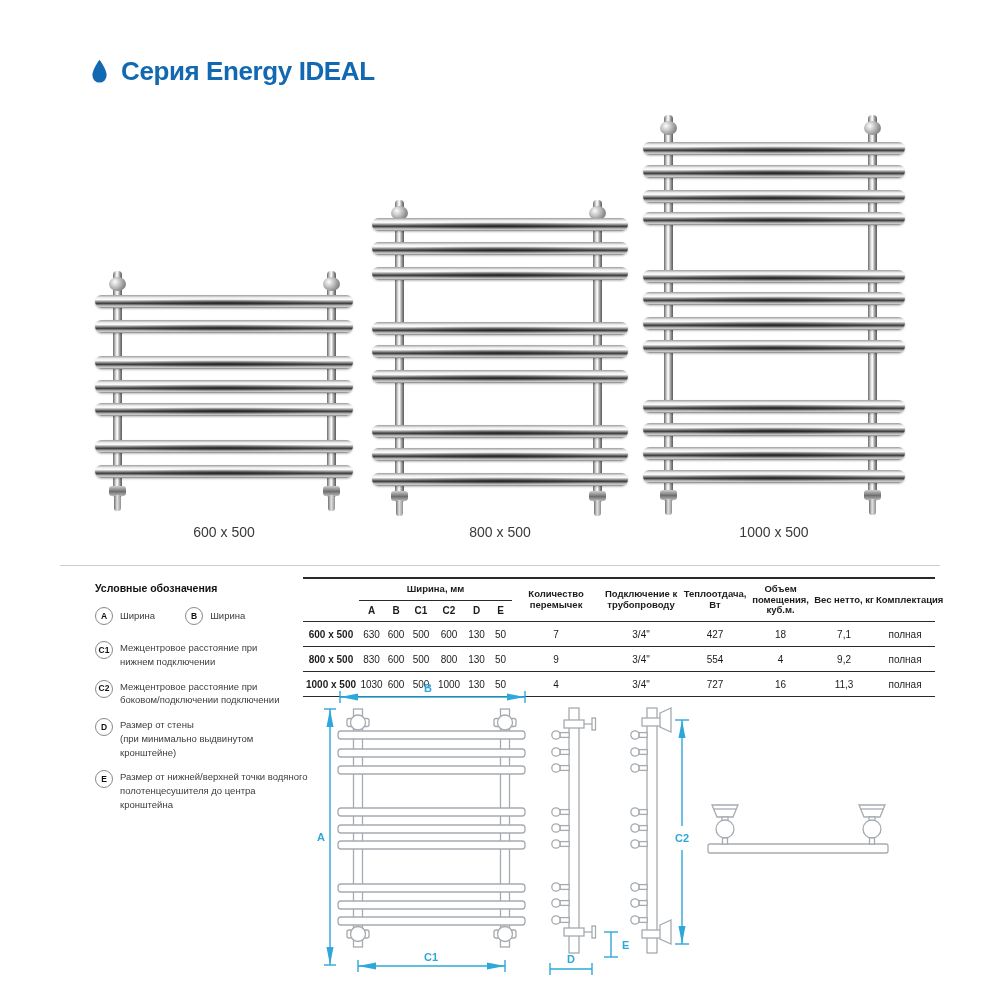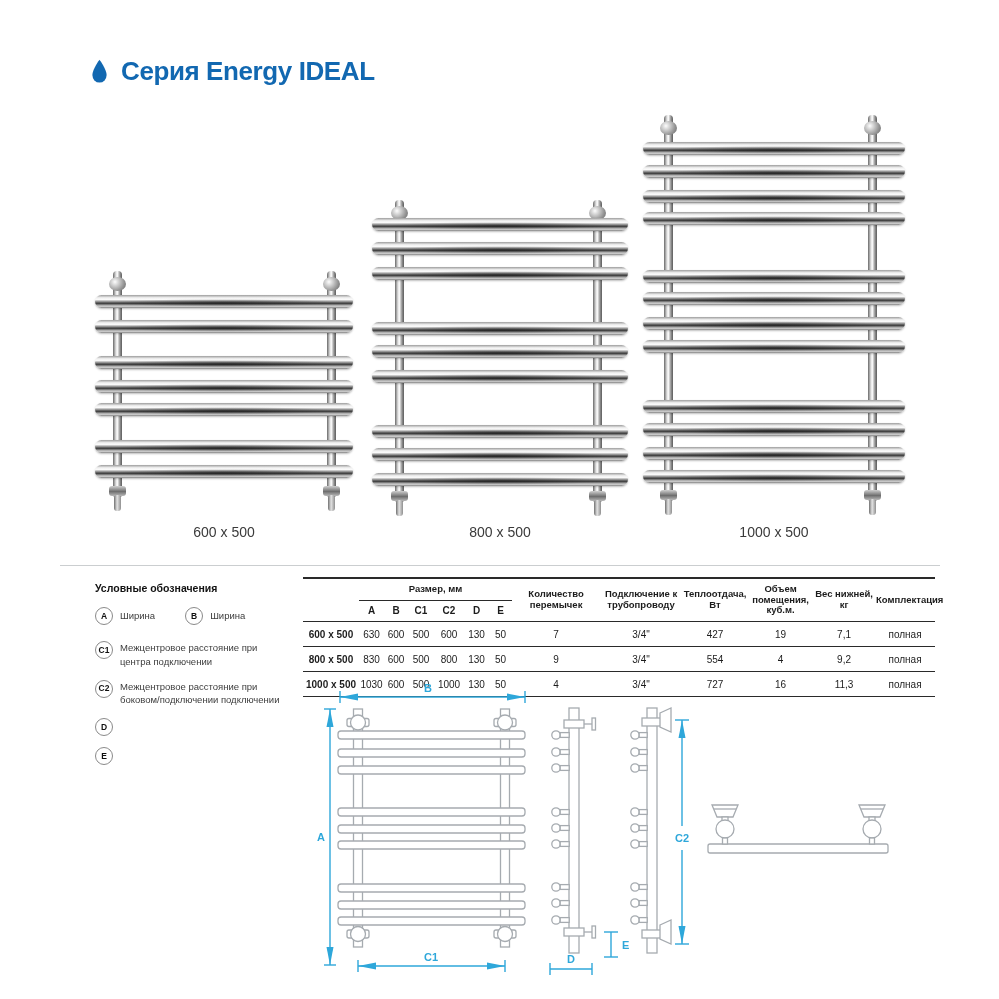--- a/index.html
+++ b/index.html
@@ -152,31 +152,33 @@
         <span class="badge">A</span>
         <span>Ширина</span>
       </div>
       <div class="legend-item inline">
         <span class="badge">B</span>
         <span>Ширина</span>
       </div>
     </div>
     <div class="legend-item">
       <span class="badge">C1</span>
-      <span><span>Межцентровое расстояние при</span><br><span>центра подключении</span></span>
+      <span><span>Межцентровое расстояние при</span><br><span>нижнем подключении</span></span>
     </div>
     <div class="legend-item">
       <span class="badge">C2</span>
       <span><span>Межцентровое расстояние при</span><br><span>боковом/подключении подключении</span></span>
     </div>
     <div class="legend-item">
       <span class="badge">D</span>
+      <span><span>Размер от стены</span><br><span>(при минимально выдвинутом кронштейне)</span></span>
     </div>
     <div class="legend-item">
       <span class="badge">E</span>
+      <span><span>Размер от нижней/верхней точки водяного</span><br><span>полотенцесушителя до центра кронштейна</span></span>
     </div>
   </div>
 
   <table class="spec-table">
     <colgroup>
       <col style="width:56px">
         <col style="width:25px">
         <col style="width:24px">
         <col style="width:26px">
       <col style="width:30px">
@@ -185,26 +187,26 @@
         <col style="width:88px">
       <col style="width:82px">
         <col style="width:66px">
         <col style="width:65px">
         <col style="width:62px">
         <col style="width:60px">
     </colgroup>
     <thead>
       <tr>
         <th rowspan="2" class="hdr-bottom"></th>
-        <th colspan="6" class="size-group">Размер, мм</th>
+        <th colspan="6" class="size-group">Ширина, мм</th>
         <th rowspan="2" class="hdr-bottom">Количество перемычек</th>
         <th rowspan="2" class="hdr-bottom">Подключение к трубопроводу</th>
         <th rowspan="2" class="hdr-bottom">Теплоотдача, Вт</th>
         <th rowspan="2" class="hdr-bottom">Объем помещения, куб.м.</th>
-        <th rowspan="2" class="hdr-bottom">Вес нижней, кг</th>
+        <th rowspan="2" class="hdr-bottom">Вес нетто, кг</th>
         <th rowspan="2" class="hdr-bottom">Комплектация</th>
       </tr>
       <tr class="size-letters">
         <th class="hdr-bottom">A</th>
         <th class="hdr-bottom">B</th>
         <th class="hdr-bottom">C1</th>
         <th class="hdr-bottom">C2</th>
         <th class="hdr-bottom">D</th>
         <th class="hdr-bottom">E</th>
       </tr>
@@ -214,21 +216,21 @@
         <td class="model">600 x 500</td>
         <td>630</td>
         <td>600</td>
         <td>500</td>
         <td>600</td>
         <td>130</td>
         <td>50</td>
         <td>7</td>
         <td>3/4"</td>
         <td>427</td>
-        <td>19</td>
+        <td>18</td>
         <td>7,1</td>
         <td>полная</td>
       </tr>
       <tr>
         <td class="model">800 x 500</td>
         <td>830</td>
         <td>600</td>
         <td>500</td>
         <td>800</td>
         <td>130</td>

